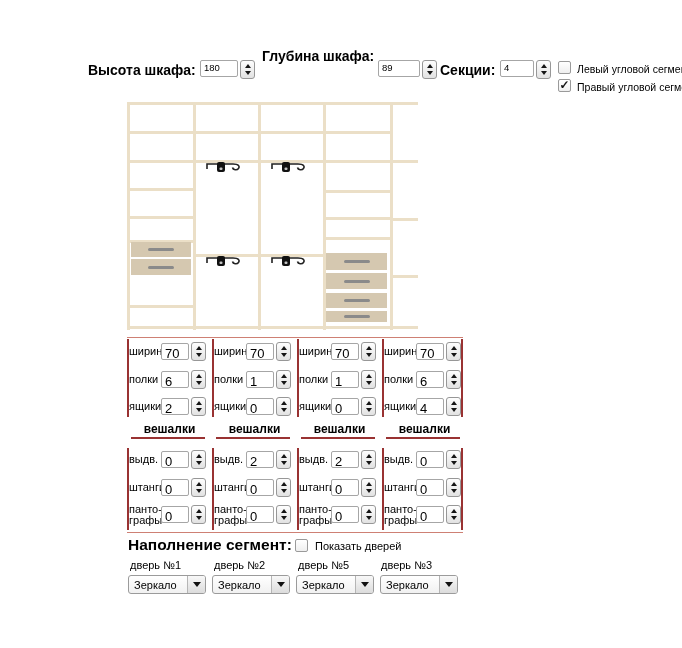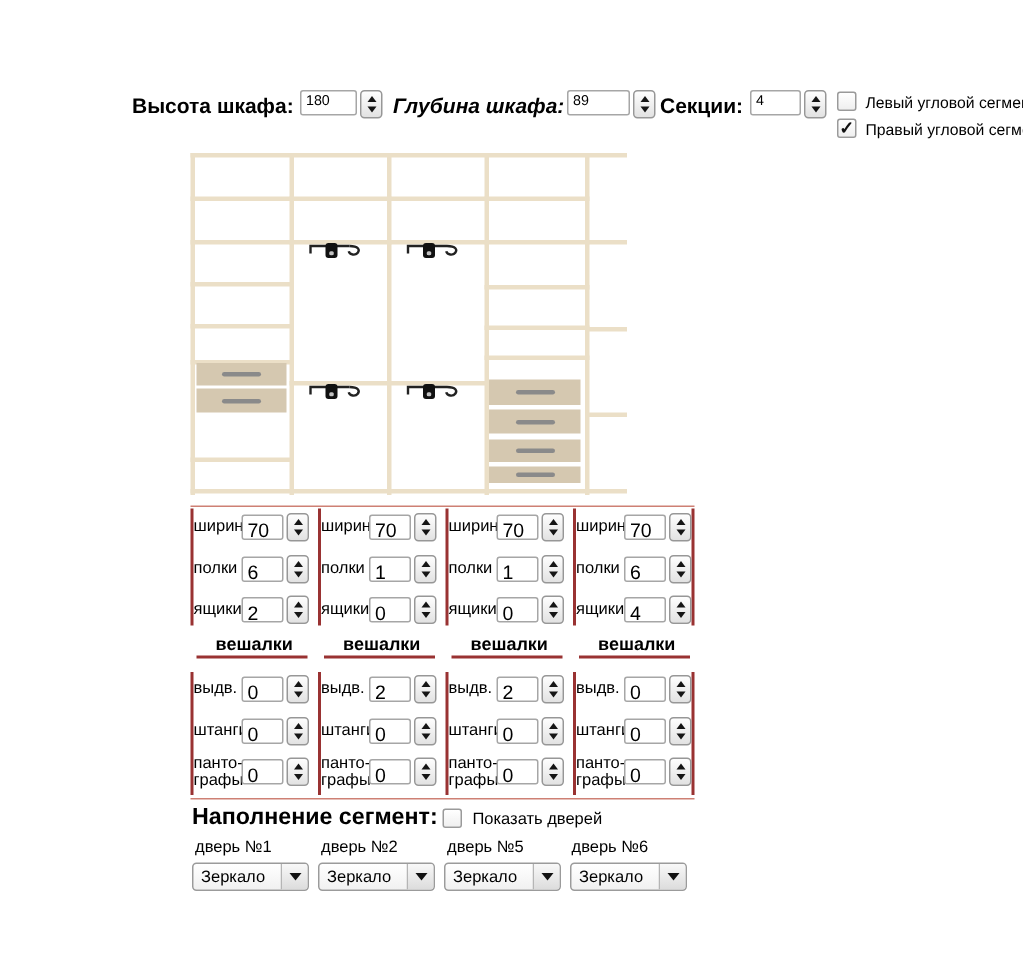--- a/index.html
+++ b/index.html
@@ -61,21 +61,21 @@
 
 <div class="abs blabel" style="left:88px;top:62px;">Высота шкафа:</div>
 <div class="spinedit" style="left:200px;top:60px;">
   <div class="se-box" style="width:38px;">180</div>
   <div class="se-btn">
     <div class="tu"></div>
     <div class="td"></div>
   </div>
 </div>
 
-<div class="abs blabel" style="left:262px;top:62px;font-style:italic;">Глубина шкафа:</div>
+<div class="abs blabel" style="left:262px;top:48px;">Глубина шкафа:</div>
 <div class="spinedit" style="left:378px;top:60px;">
   <div class="se-box" style="width:42px;">89</div>
   <div class="se-btn">
     <div class="tu"></div>
     <div class="td"></div>
   </div>
 </div>
 
 <div class="abs blabel" style="left:440px;top:62px;">Секции:</div>
 <div class="spinedit" style="left:500px;top:60px;">
@@ -401,21 +401,21 @@
 </div>
 
 <div class="abs" id="doors">
   <div class="abs dheading" style="left:1px;top:0;">Наполнение сегмент:</div>
   <div class="abs cb" style="left:168px;top:3px;"></div>
   <div class="abs slabel" style="left:188px;top:4px;">Показать дверей</div>
 
   <div class="abs slabel" style="left:3px;top:23px;">дверь №1</div>
   <div class="abs slabel" style="left:87px;top:23px;">дверь №2</div>
   <div class="abs slabel" style="left:171px;top:23px;">дверь №5</div>
-  <div class="abs slabel" style="left:254px;top:23px;">дверь №6</div>
+  <div class="abs slabel" style="left:254px;top:23px;">дверь №3</div>
 
   <div class="combo" style="left:1px;top:39px;">
     <div class="val">Зеркало</div>
     <div class="btn">
         <div class="cdn"></div>
       </div>
   </div>
   <div class="combo" style="left:85px;top:39px;">
     <div class="val">Зеркало</div>
     <div class="btn">

